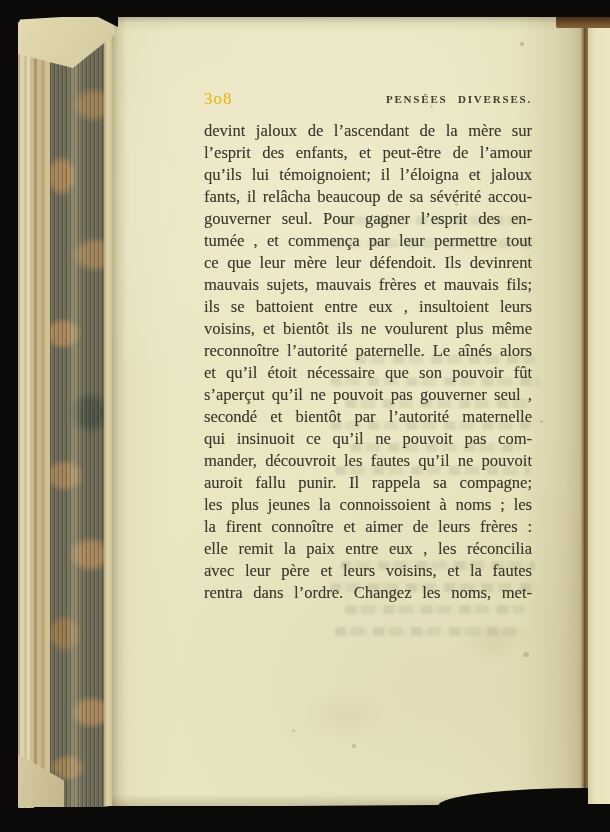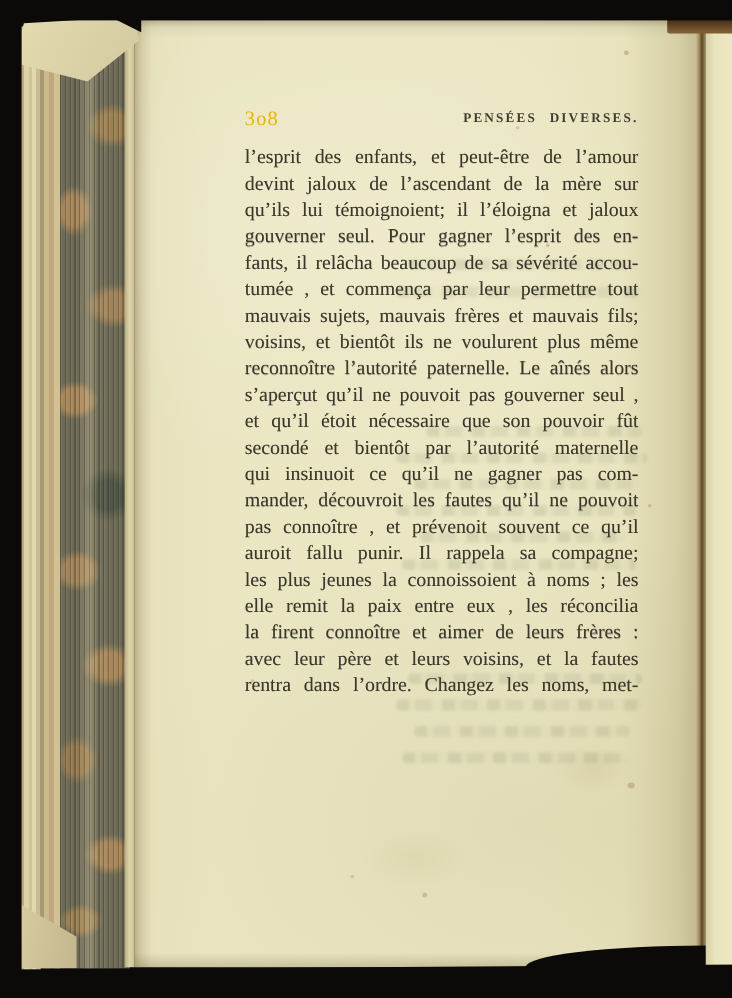--- a/index.html
+++ b/index.html
@@ -160,34 +160,35 @@
 <div class="top-band"></div>
 <div class="bottom-curve"></div>
 <div class="bottom-band"></div>
 
 <div class="header">
   <span class="folio">3o8</span>
   <div class="running-title">PENSÉES DIVERSES.</div>
 </div>
 
 <div class="text-col">
+  <div class="line">devint jaloux de l’ascendant de la mère sur</div>
   <div class="line">l’esprit des enfants, et peut-être de l’amour</div>
-  <div class="line">devint jaloux de l’ascendant de la mère sur</div>
   <div class="line">qu’ils lui témoignoient; il l’éloigna et jaloux</div>
+  <div class="line">fants, il relâcha beaucoup de sa sévérité accou-</div>
   <div class="line">gouverner seul. Pour gagner l’esprit des en-</div>
-  <div class="line">fants, il relâcha beaucoup de sa sévérité accou-</div>
   <div class="line">tumée , et commença par leur permettre tout</div>
+  <div class="line">ce que leur mère leur défendoit. Ils devinrent</div>
   <div class="line">mauvais sujets, mauvais frères et mauvais fils;</div>
+  <div class="line">ils se battoient entre eux , insultoient leurs</div>
   <div class="line">voisins, et bientôt ils ne voulurent plus même</div>
   <div class="line">reconnoître l’autorité paternelle. Le aînés alors</div>
+  <div class="line">et qu’il étoit nécessaire que son pouvoir fût</div>
   <div class="line">s’aperçut qu’il ne pouvoit pas gouverner seul ,</div>
-  <div class="line">et qu’il étoit nécessaire que son pouvoir fût</div>
   <div class="line">secondé et bientôt par l’autorité maternelle</div>
-  <div class="line">qui insinuoit ce qu’il ne gagner pas com-</div>
+  <div class="line">qui insinuoit ce qu’il ne pouvoit pas com-</div>
   <div class="line">mander, découvroit les fautes qu’il ne pouvoit</div>
-  <div class="line">pas connoître , et prévenoit souvent ce qu’il</div>
   <div class="line">auroit fallu punir. Il rappela sa compagne;</div>
   <div class="line">les plus jeunes la connoissoient à noms ; les</div>
+  <div class="line">la firent connoître et aimer de leurs frères :</div>
   <div class="line">elle remit la paix entre eux , les réconcilia</div>
-  <div class="line">la firent connoître et aimer de leurs frères :</div>
   <div class="line">avec leur père et leurs voisins, et la fautes</div>
   <div class="line">rentra dans l’ordre. Changez les noms, met-</div>
 </div>
 
 </body></html>

